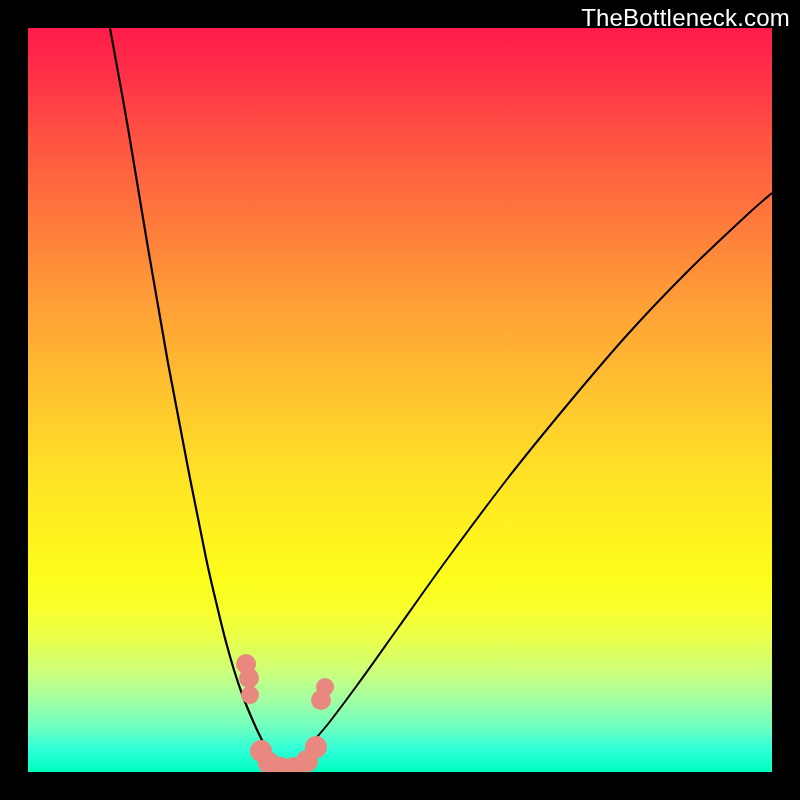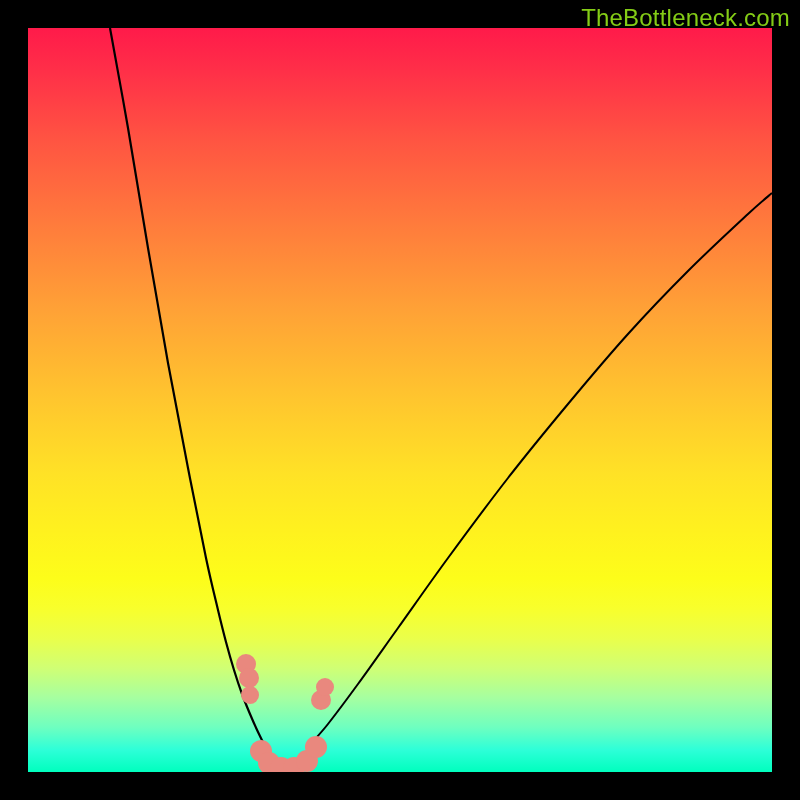--- a/index.html
+++ b/index.html
@@ -50,21 +50,21 @@
     top: 0;
     width: 744px;
     height: 744px;
   }
   .watermark {
     position: absolute;
     top: 4px;
     right: 10px;
     font-size: 24px;
     font-weight: 500;
-    color: #84cc16;
+    color: #ffffff;
     font-family: Arial, Helvetica, sans-serif;
     letter-spacing: 0.2px;
     margin-left: 40px;
   }
   .marker {
     fill: #e9887e;
     stroke: none;
   }
 </style>
 </head>

